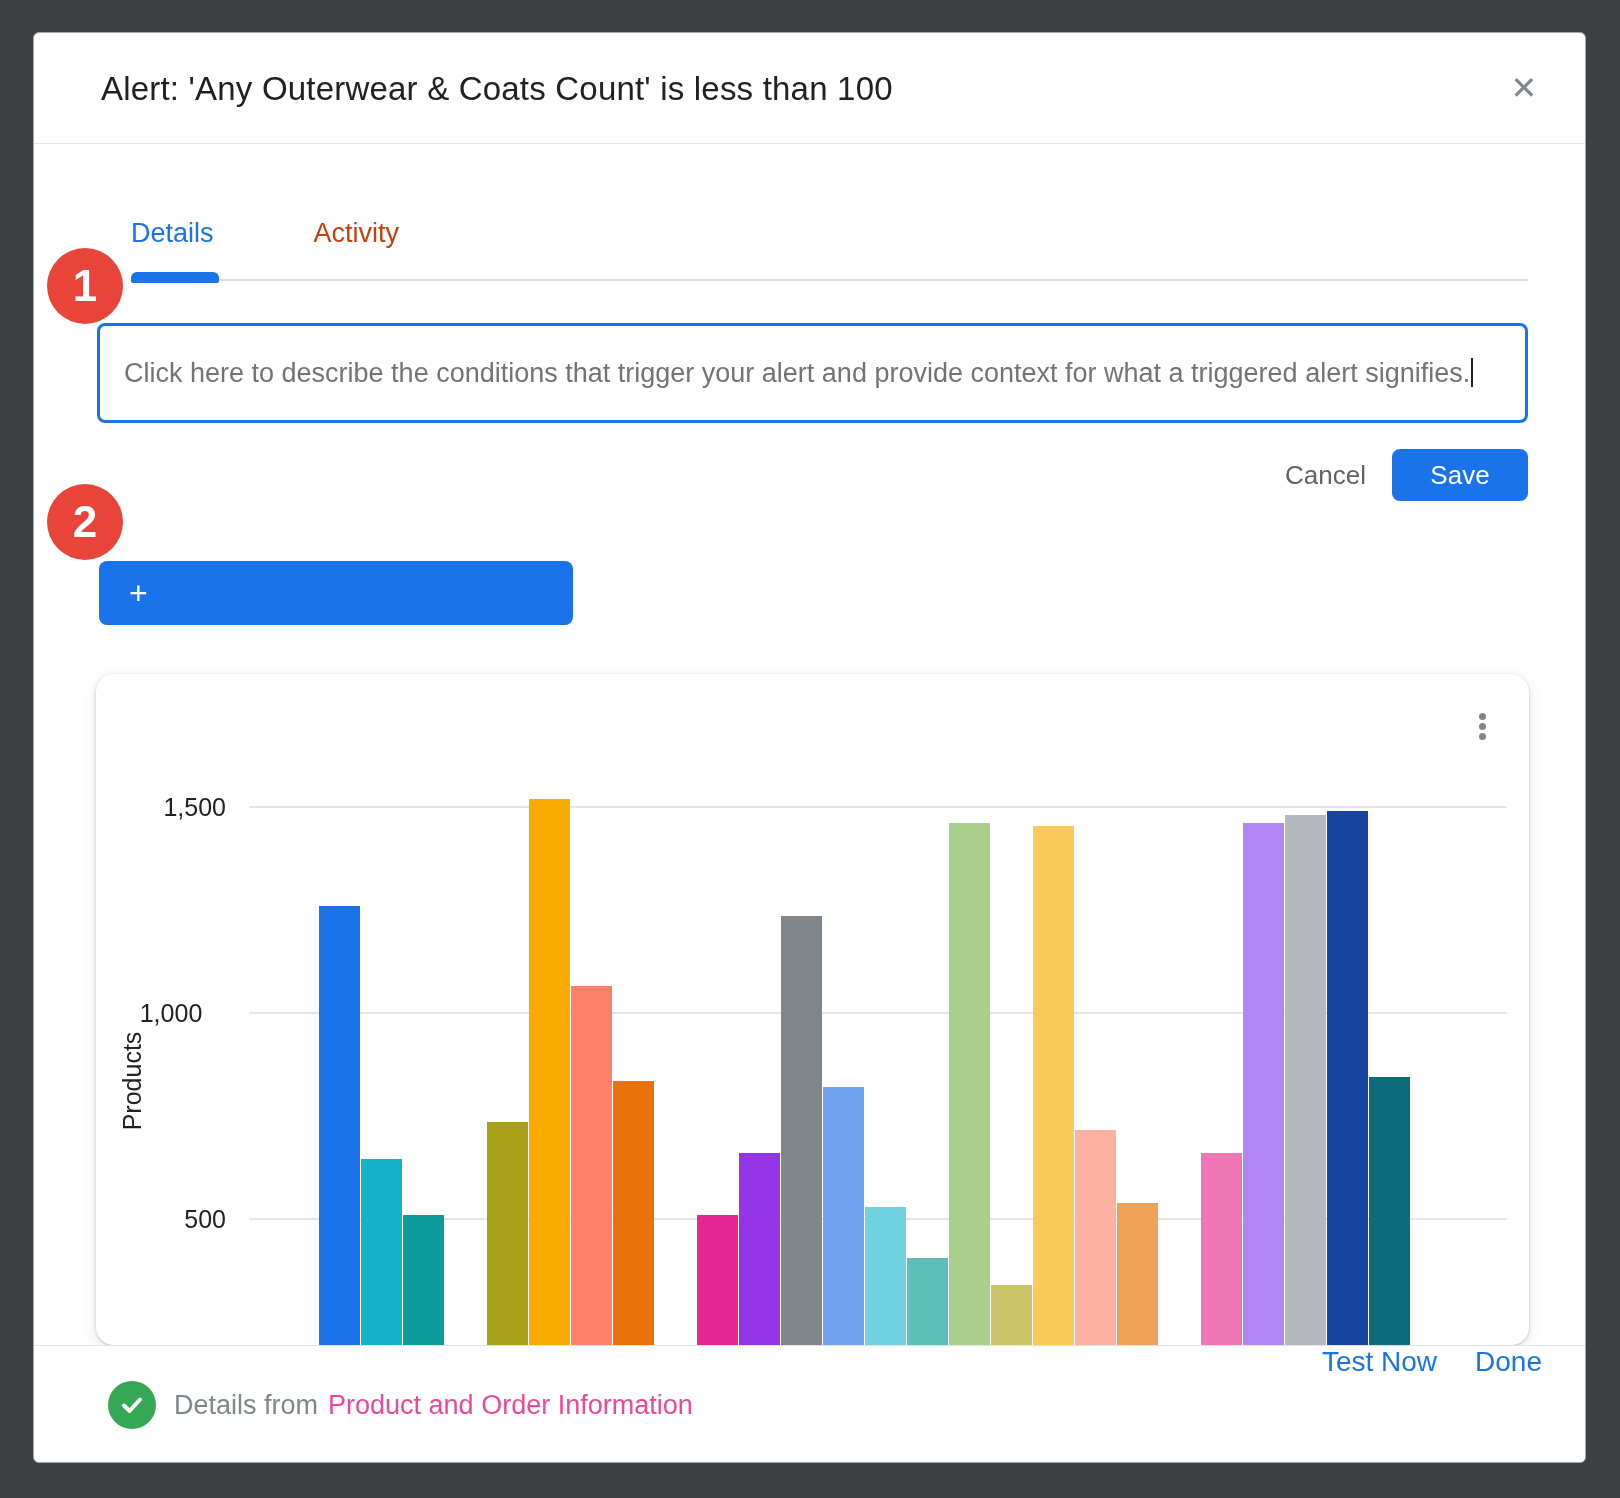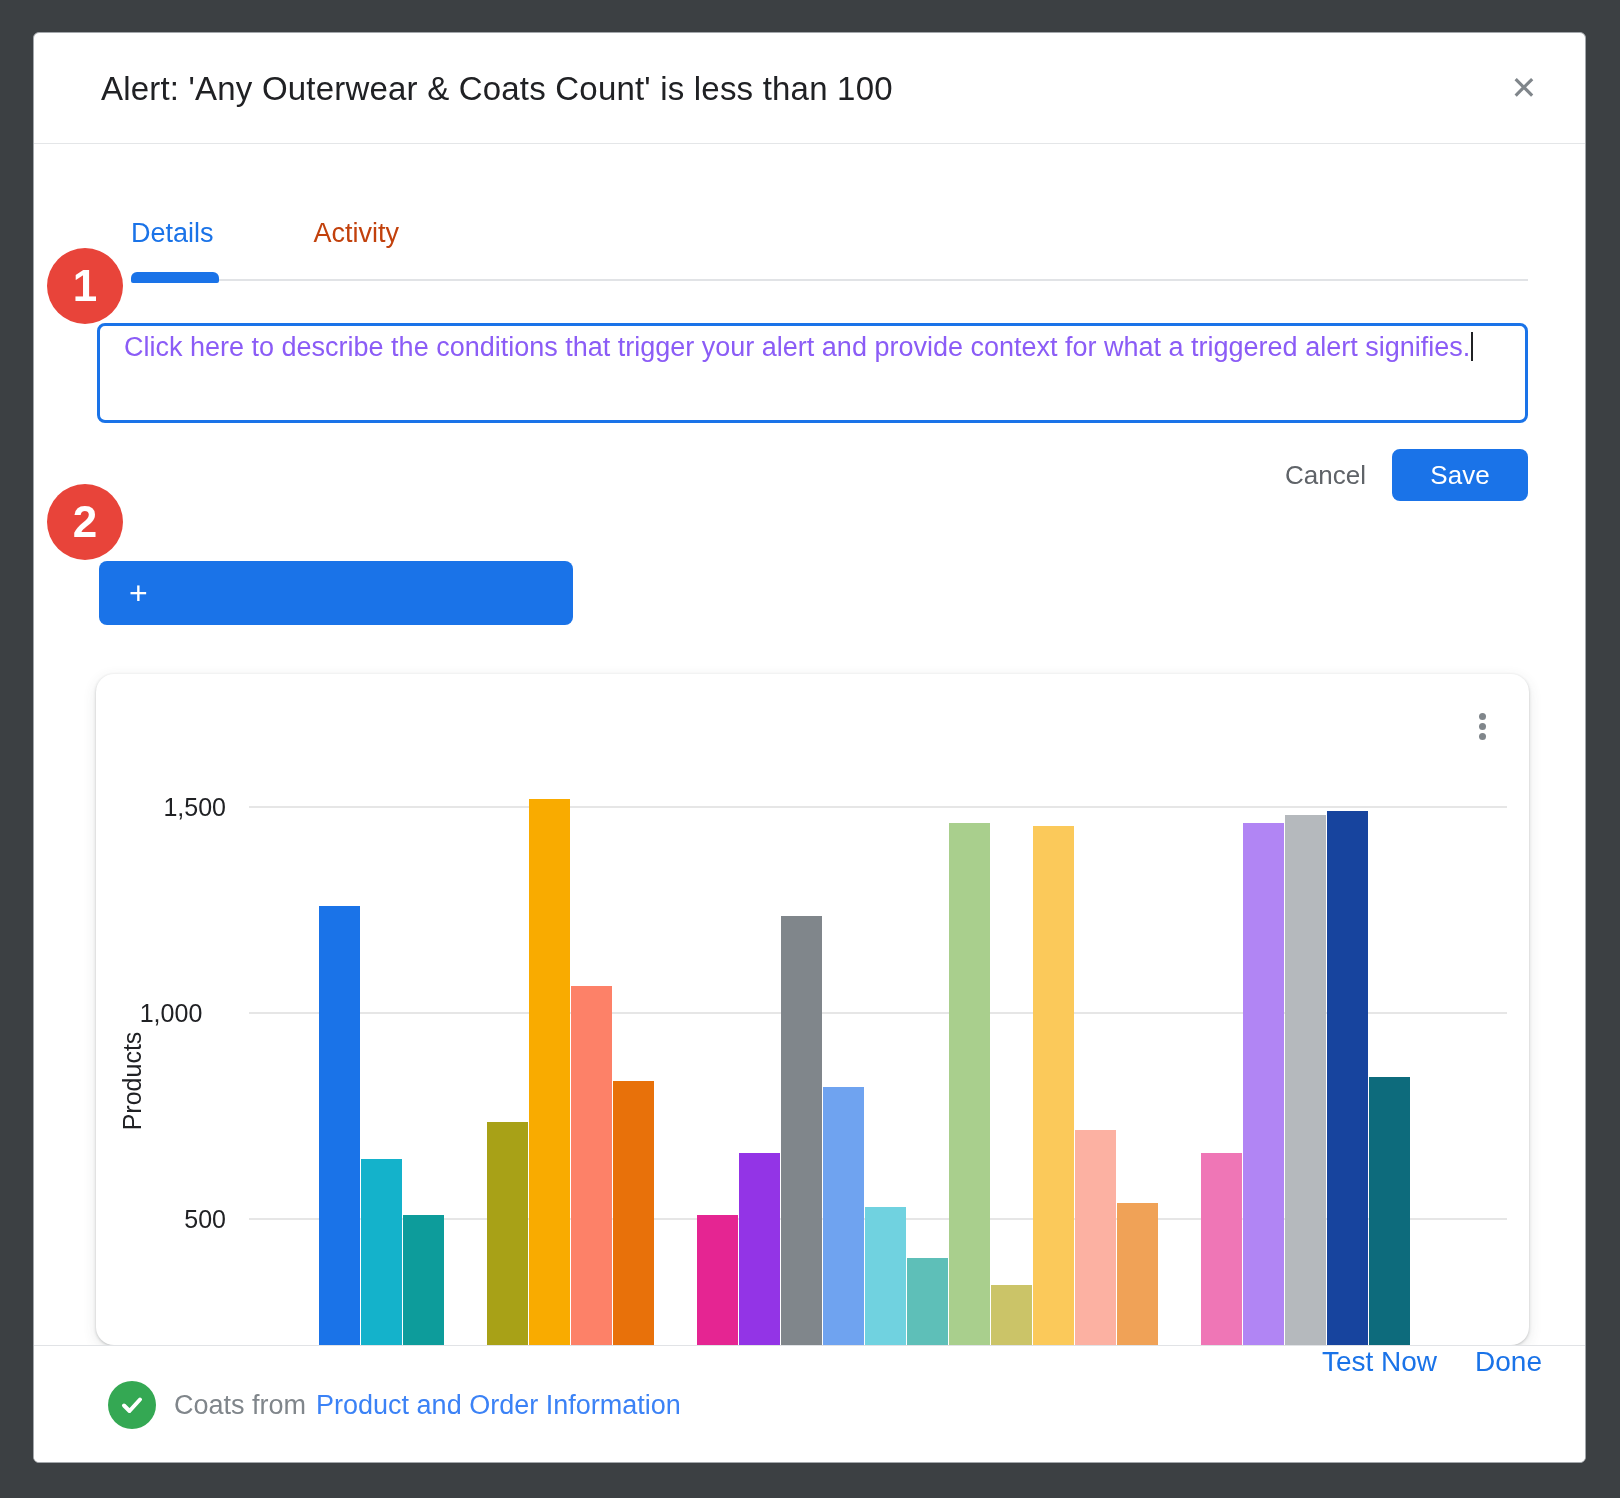--- a/index.html
+++ b/index.html
@@ -41,21 +41,21 @@
     color:#fff;font-size:44px;font-weight:700;display:flex;align-items:center;justify-content:center;
     z-index:5;
   }
   .badge1{left:13px;top:215px;}
   .badge2{left:13px;top:451px;}
 
   
   .desc{
     position:absolute;left:63px;top:290px;width:1431px;height:100px;box-sizing:border-box;
     border:3px solid #1A73E8;border-radius:8px;background:#fff;
-    padding:4px 24px;font-size:27px;line-height:35px;color:#8b5cf6;
+    padding:30px 24px;font-size:27px;line-height:35px;color:#737373;
   }
   .caret{display:inline-block;width:2px;height:29px;background:#202124;vertical-align:-5px;margin-left:1px;}
 
   
   .btn-cancel{
     position:absolute;left:1251px;top:416px;width:100px;height:52px;border:none;background:transparent;
     color:#5F6368;font-size:26px;font-weight:500;cursor:pointer;text-align:left;padding:0;
   }
   .btn-save{
     position:absolute;left:1358px;top:416px;width:136px;height:52px;border:none;border-radius:8px;
@@ -85,21 +85,21 @@
     font-size:25px;color:#202124;white-space:nowrap;
   }
   .bar{position:absolute;}
 
   
   .footer-divider{position:absolute;left:0;top:1312px;width:100%;height:1px;background:#e1e3e6;}
   .footer{position:absolute;left:0;top:1313px;width:100%;height:118px;background:#fff;}
   .sync{position:absolute;left:74px;top:0;height:118px;display:flex;align-items:center;}
   .sync-check{width:48px;height:48px;border-radius:50%;background:#34A853;display:flex;align-items:center;justify-content:center;margin-right:18px;}
   .sync-prefix{font-size:27px;color:#80868B;margin-right:10px;white-space:nowrap;}
-  .sync-link{font-size:27px;color:#3b82f6;text-decoration:none;white-space:nowrap;cursor:pointer;}
+  .sync-link{font-size:27px;color:#ec4899;text-decoration:none;white-space:nowrap;cursor:pointer;}
   .foot-actions{position:absolute;right:43px;top:0;height:118px;display:flex;align-items:flex-start;gap:38px;}
   .foot-btn{border:none;background:transparent;color:#1A73E8;font-size:28px;font-weight:500;cursor:pointer;padding:0;white-space:nowrap;}
 </style>
 </head>
 <body>
 
 <div class="dialog">
 
   <div class="hdr">
     <div class="hdr-title">Alert: 'Any Outerwear &amp; Coats Count' is less than 100</div>
@@ -167,21 +167,21 @@
   </div>
 
   <div class="footer-divider"></div>
   <div class="footer">
     <div class="sync">
       <span class="sync-check">
         <svg width="28" height="28" viewBox="0 0 28 28">
             <path d="M6 14.5 L11.5 20 L22 8.5" fill="none" stroke="#ffffff" stroke-width="4" stroke-linecap="round" stroke-linejoin="round"></path>
           </svg>
       </span>
-      <span class="sync-prefix">Coats from</span>
+      <span class="sync-prefix">Details from</span>
       <a class="sync-link">Product and Order Information</a>
     </div>
     <div class="foot-actions">
       <button class="foot-btn">Test Now</button>
       <button class="foot-btn">Done</button>
     </div>
   </div>
 
 </div>
 

